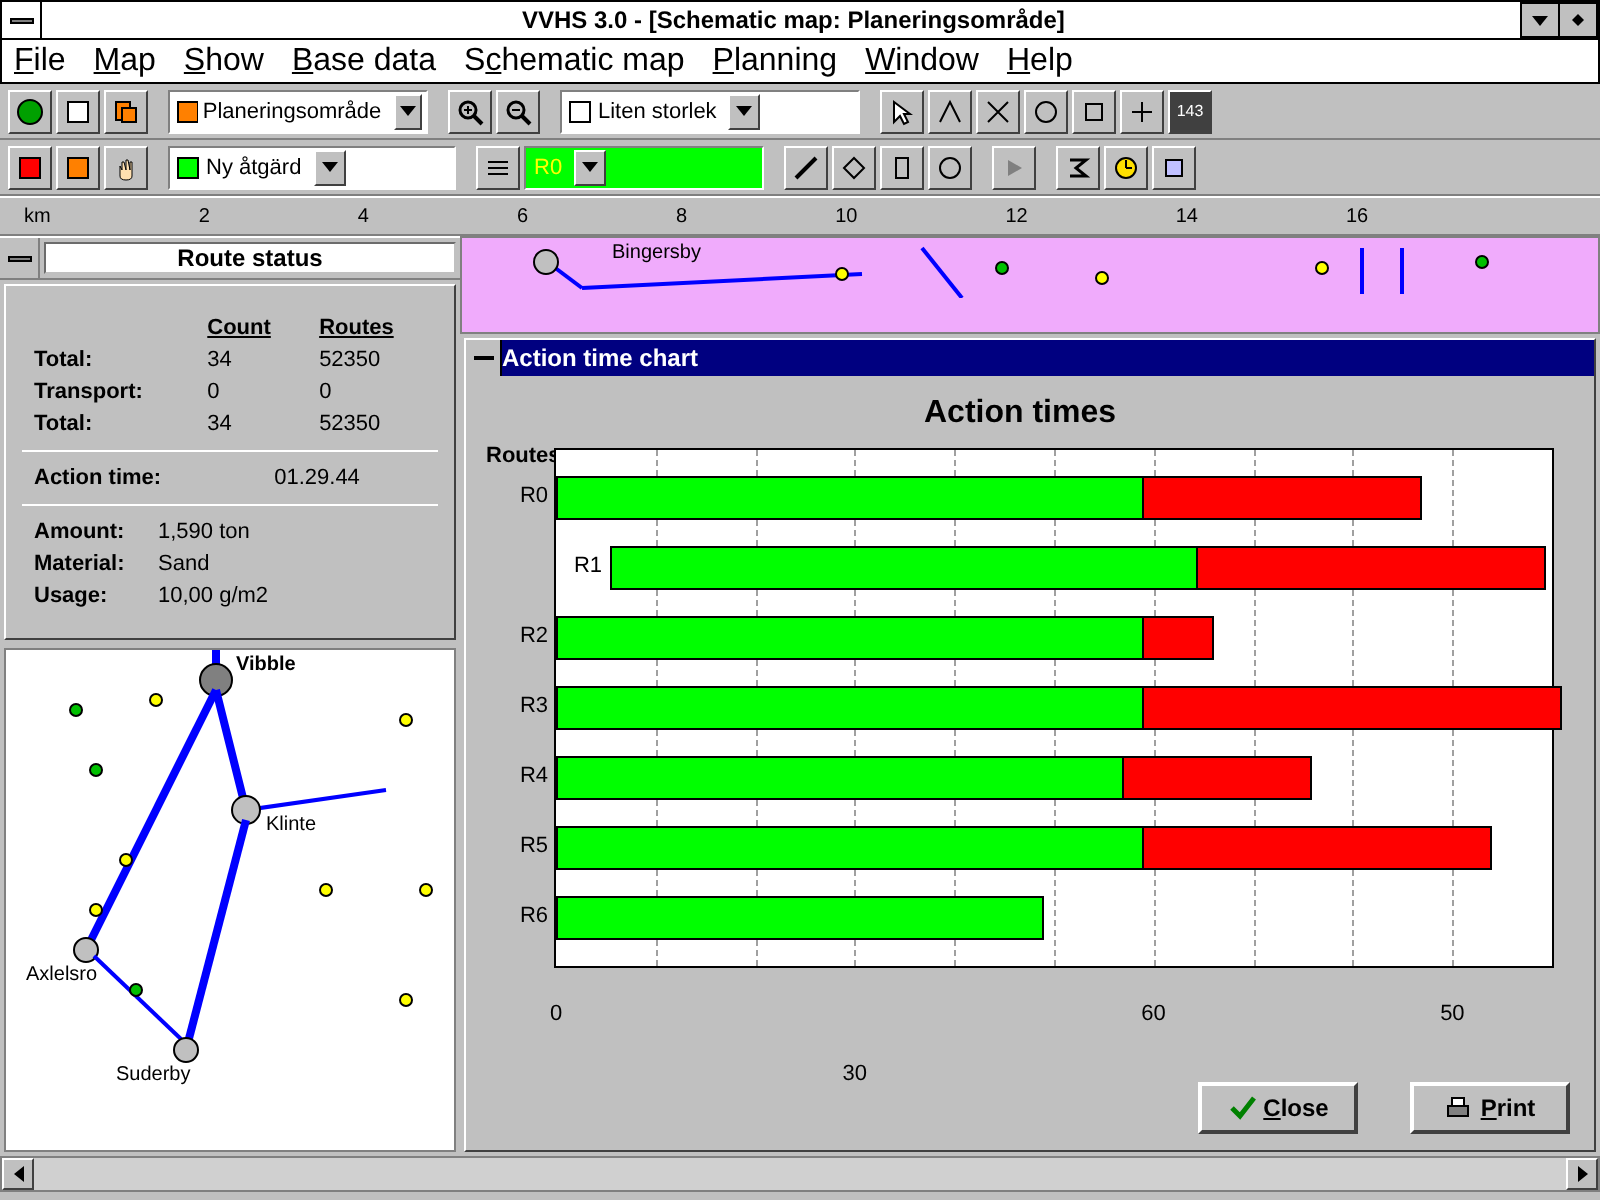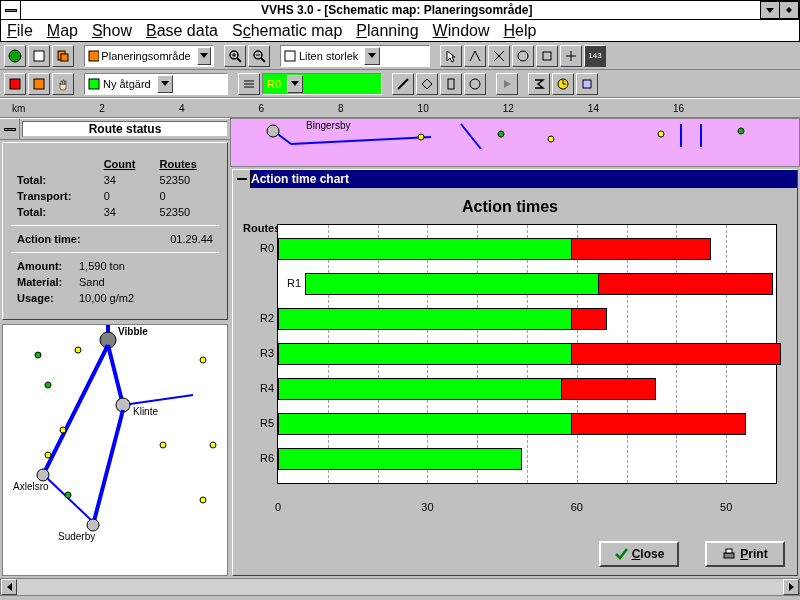--- a/index.html
+++ b/index.html
@@ -510,21 +510,21 @@
           <td>34</td>
           <td>52350</td>
         </tr>
       </tbody>
         </table>
       <div class="status-divider"></div>
       <table class="status-table">
         <tbody>
             <tr>
           <td class="lbl">Action time:</td>
-          <td style="text-align:right">01.29.44</td>
+          <td style="">01.29.44</td>
         </tr>
       </tbody>
         </table>
       <div class="status-divider"></div>
       <table class="status-table">
         <tbody>
             <tr>
           <td class="lbl" style="width:60px">Amount:</td>
           <td>1,590 ton</td>
         </tr>
@@ -602,21 +602,21 @@
             <div class="grid-line" style="left: 99.6px;"></div>
             <div class="grid-line" style="left: 149.4px;"></div>
             <div class="grid-line" style="left: 199.2px;"></div>
             <div class="grid-line" style="left: 249px;"></div>
             <div class="grid-line" style="left: 298.8px;"></div>
             <div class="grid-line" style="left: 348.6px;"></div>
             <div class="grid-line" style="left: 398.4px;"></div>
             <div class="grid-line" style="left: 448.2px;"></div>
             <div class="x-axis">
               <div class="x-tick" style="left: 0px;">0</div>
-              <div class="x-tick" style="left: 149.4px;">30</div>
+              <div class="x-tick" style="left: 149.4px; margin-top: 30px;">30</div>
               <div class="x-tick" style="left: 298.8px;">60</div>
               <div class="x-tick" style="left: 448.2px;">50</div>
             </div>
             <div class="bar-row" style="top: 13px;">
               <div class="bar-label">R0</div>
               <div class="bar-green" style="width: 293.82px;"></div>
               <div class="bar-red" style="width: 139.44px;"></div>
             </div>
             <div class="bar-row" style="top: 48px; margin-left: 27px;">
               <div class="bar-label">R1</div>

